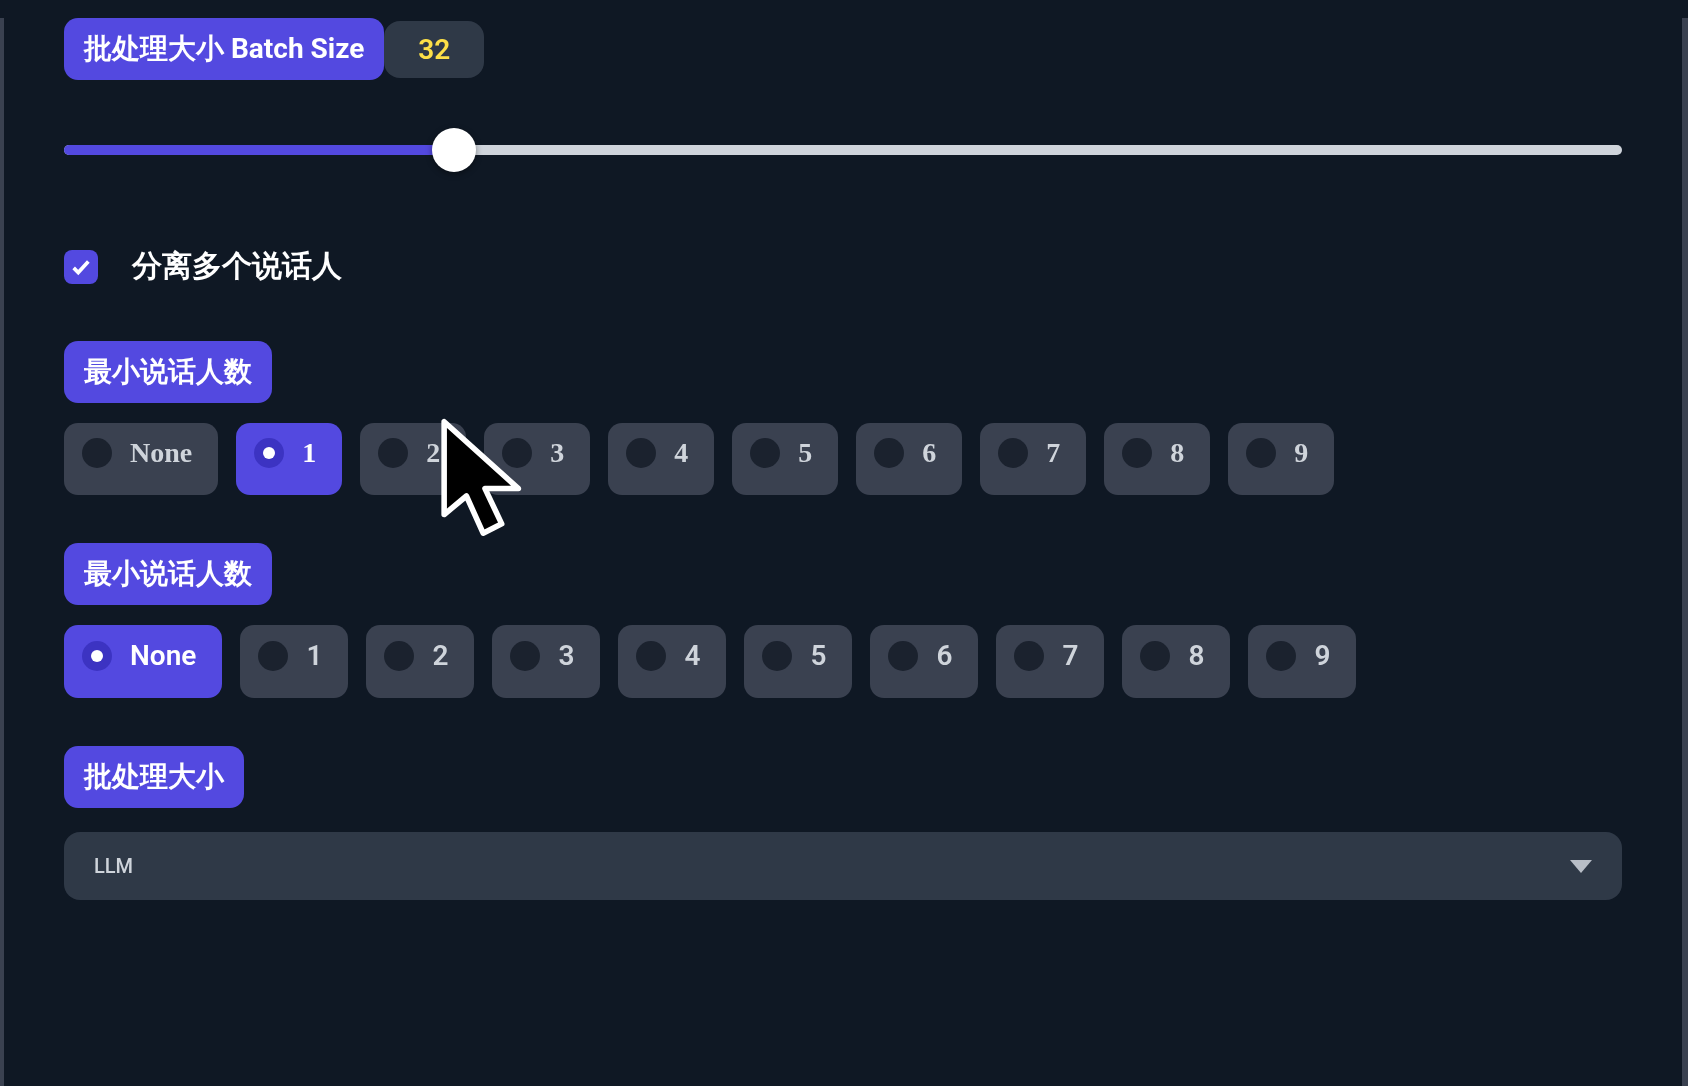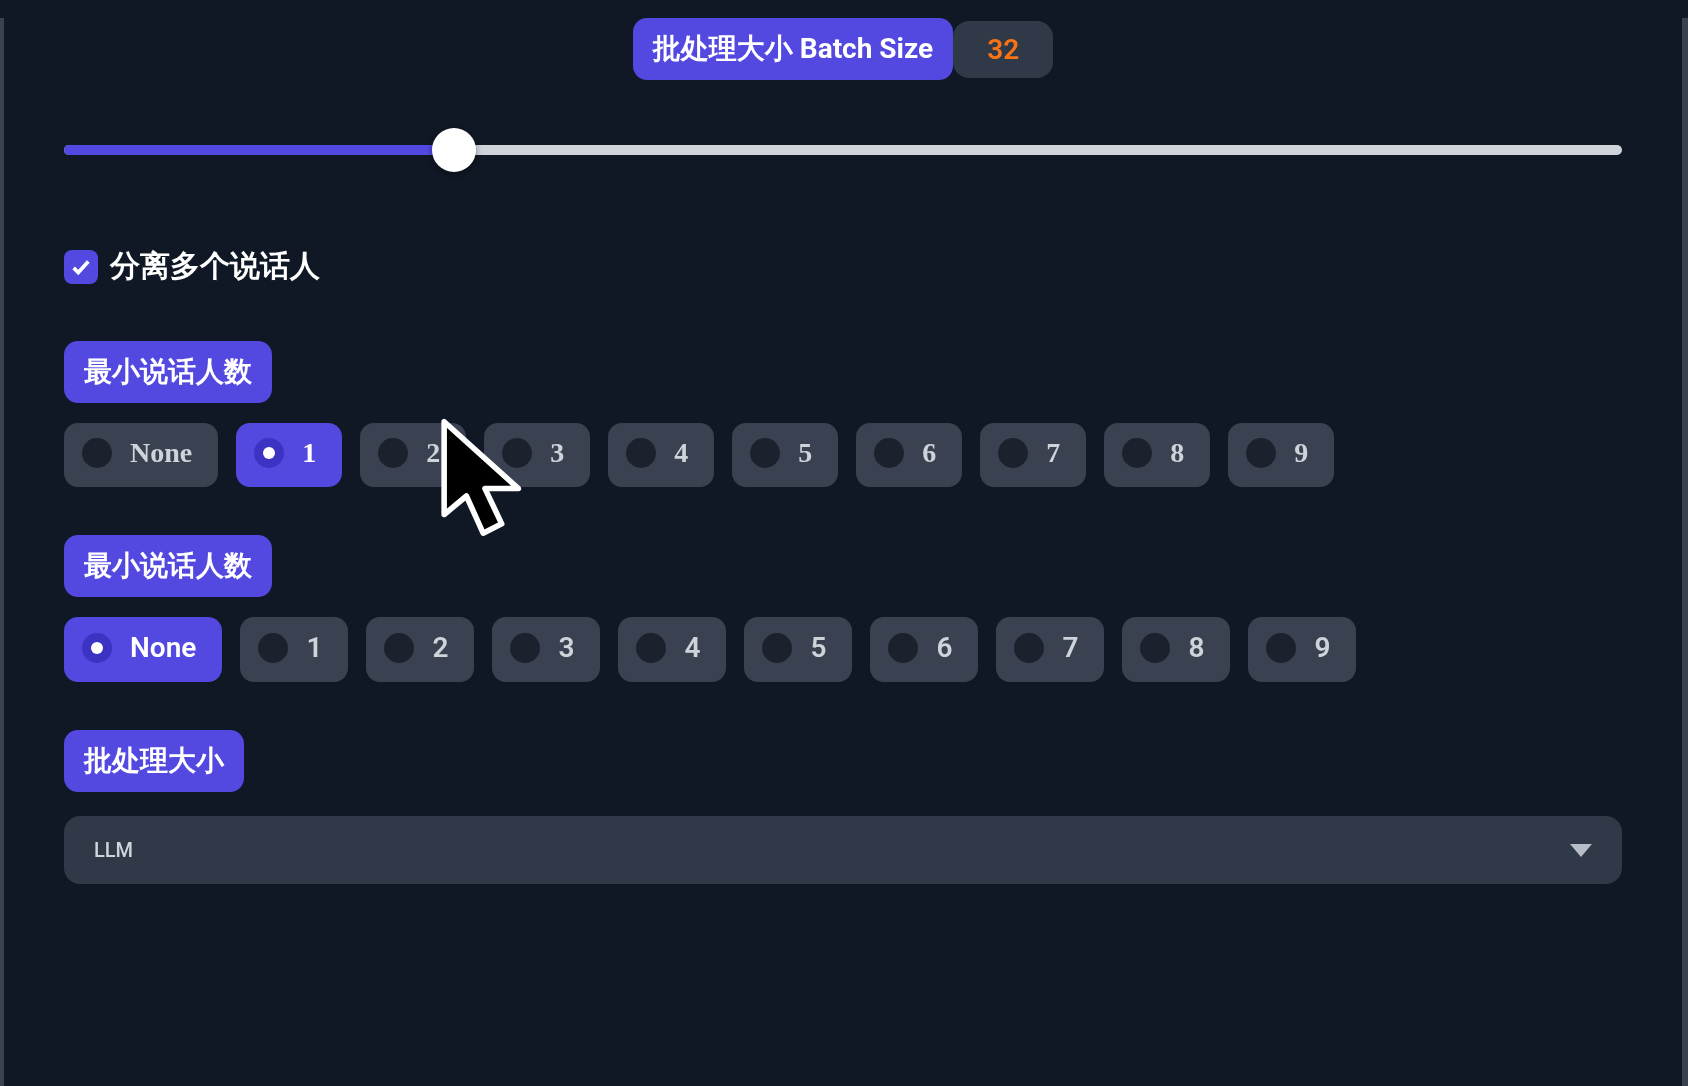--- a/index.html
+++ b/index.html
@@ -16,35 +16,35 @@
     border-left: 4px solid #3a4150;
     border-right: 6px solid #3a4150;
     height: 100%;
     padding: 0 60px 0 60px;
   }
   .section { margin-bottom: 36px; }
 
   .badge-row {
     display: flex;
     align-items: center;
-    justify-content: center;
+    justify-content: flex-start;
     margin-top: 18px;
   }
   .badge {
     display: inline-block;
     background: #5349e0;
     color: #fff;
     font-size: 28px;
     font-weight: 700;
     padding: 12px 20px;
     border-radius: 14px;
   }
   .value-pill {
     background: #2f3947;
-    color: #f97316;
+    color: #fde047;
     font-size: 28px;
     font-weight: 600;
     padding: 12px 34px;
     border-radius: 16px;
   }
 
   
   .slider-wrap {
     position: relative;
     margin-top: 48px;
@@ -78,21 +78,21 @@
     border-radius: 50%;
     background: #fff;
     transform: translate(-50%, -50%);
     box-shadow: 0 2px 6px rgba(0,0,0,.4);
   }
 
   
   .check-row {
     display: flex;
     align-items: center;
-    gap: 12px;
+    gap: 34px;
     margin-top: 74px;
   }
   .checkbox {
     width: 34px;
     height: 34px;
     border-radius: 8px;
     background: #5349e0;
     display: flex;
     align-items: center;
     justify-content: center;
@@ -110,21 +110,21 @@
     flex-wrap: wrap;
     gap: 18px;
     margin-top: 20px;
   }
   .radio-btn {
     display: flex;
     align-items: center;
     gap: 18px;
     background: #3a4150;
     border-radius: 14px;
-    padding: 14px 26px 18px 18px;
+    padding: 14px 26px 26px 18px;
     cursor: pointer;
   }
   .radio-btn .dot {
     width: 30px;
     height: 30px;
     border-radius: 50%;
     background: #1b222e;
     display: flex;
     align-items: center;
     justify-content: center;

